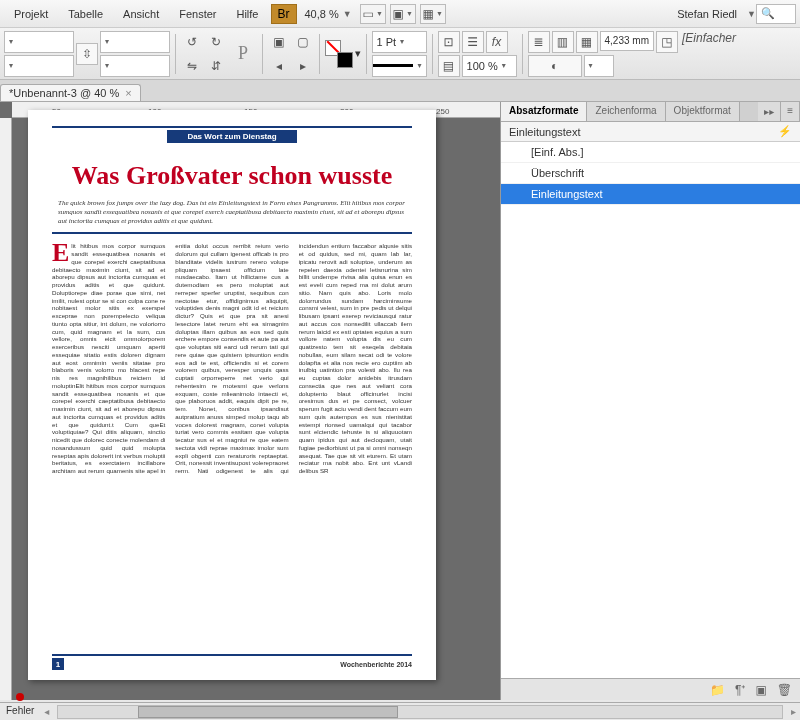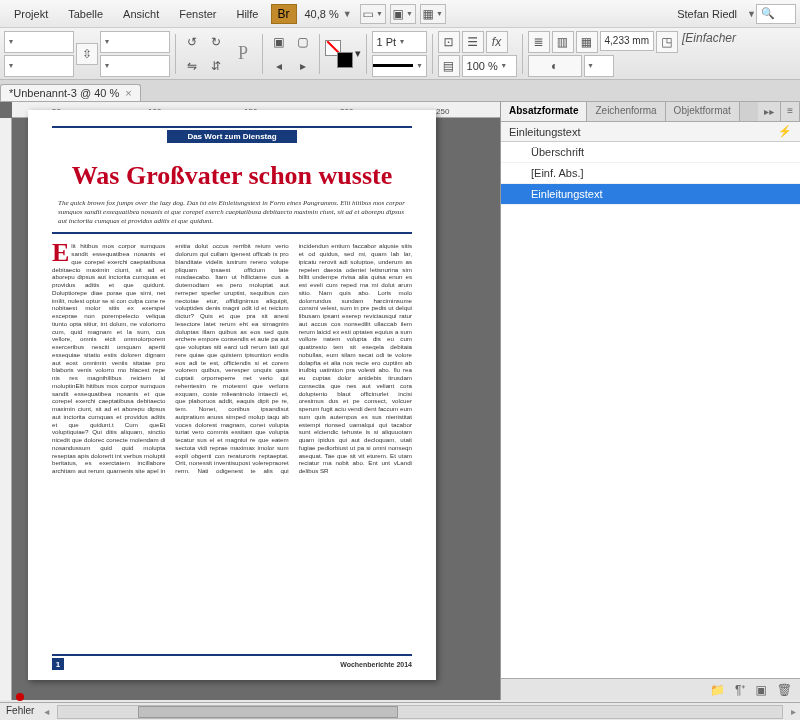--- a/index.html
+++ b/index.html
@@ -236,22 +236,22 @@
       <div class="panel-tab arrows">
           <span>▸▸</span>
         </div>
       <div class="panel-tab" style="padding:3px 6px;"><span>≡</span></div>
     </div>
     <div class="panel-current">
       <span>Einleitungstext</span>
       <span style="color:#888;">⚡</span>
     </div>
     <div class="style-list">
+      <div class="style-item">[Einf. Abs.]</div>
       <div class="style-item">Überschrift</div>
-      <div class="style-item">[Einf. Abs.]</div>
       <div class="style-item sel">Einleitungstext</div>
     </div>
     <div class="panel-footer">
       <span>📁</span>
       <span>¶⁺</span>
       <span>▣</span>
       <span>🗑</span>
     </div>
   </div>
 </div>

